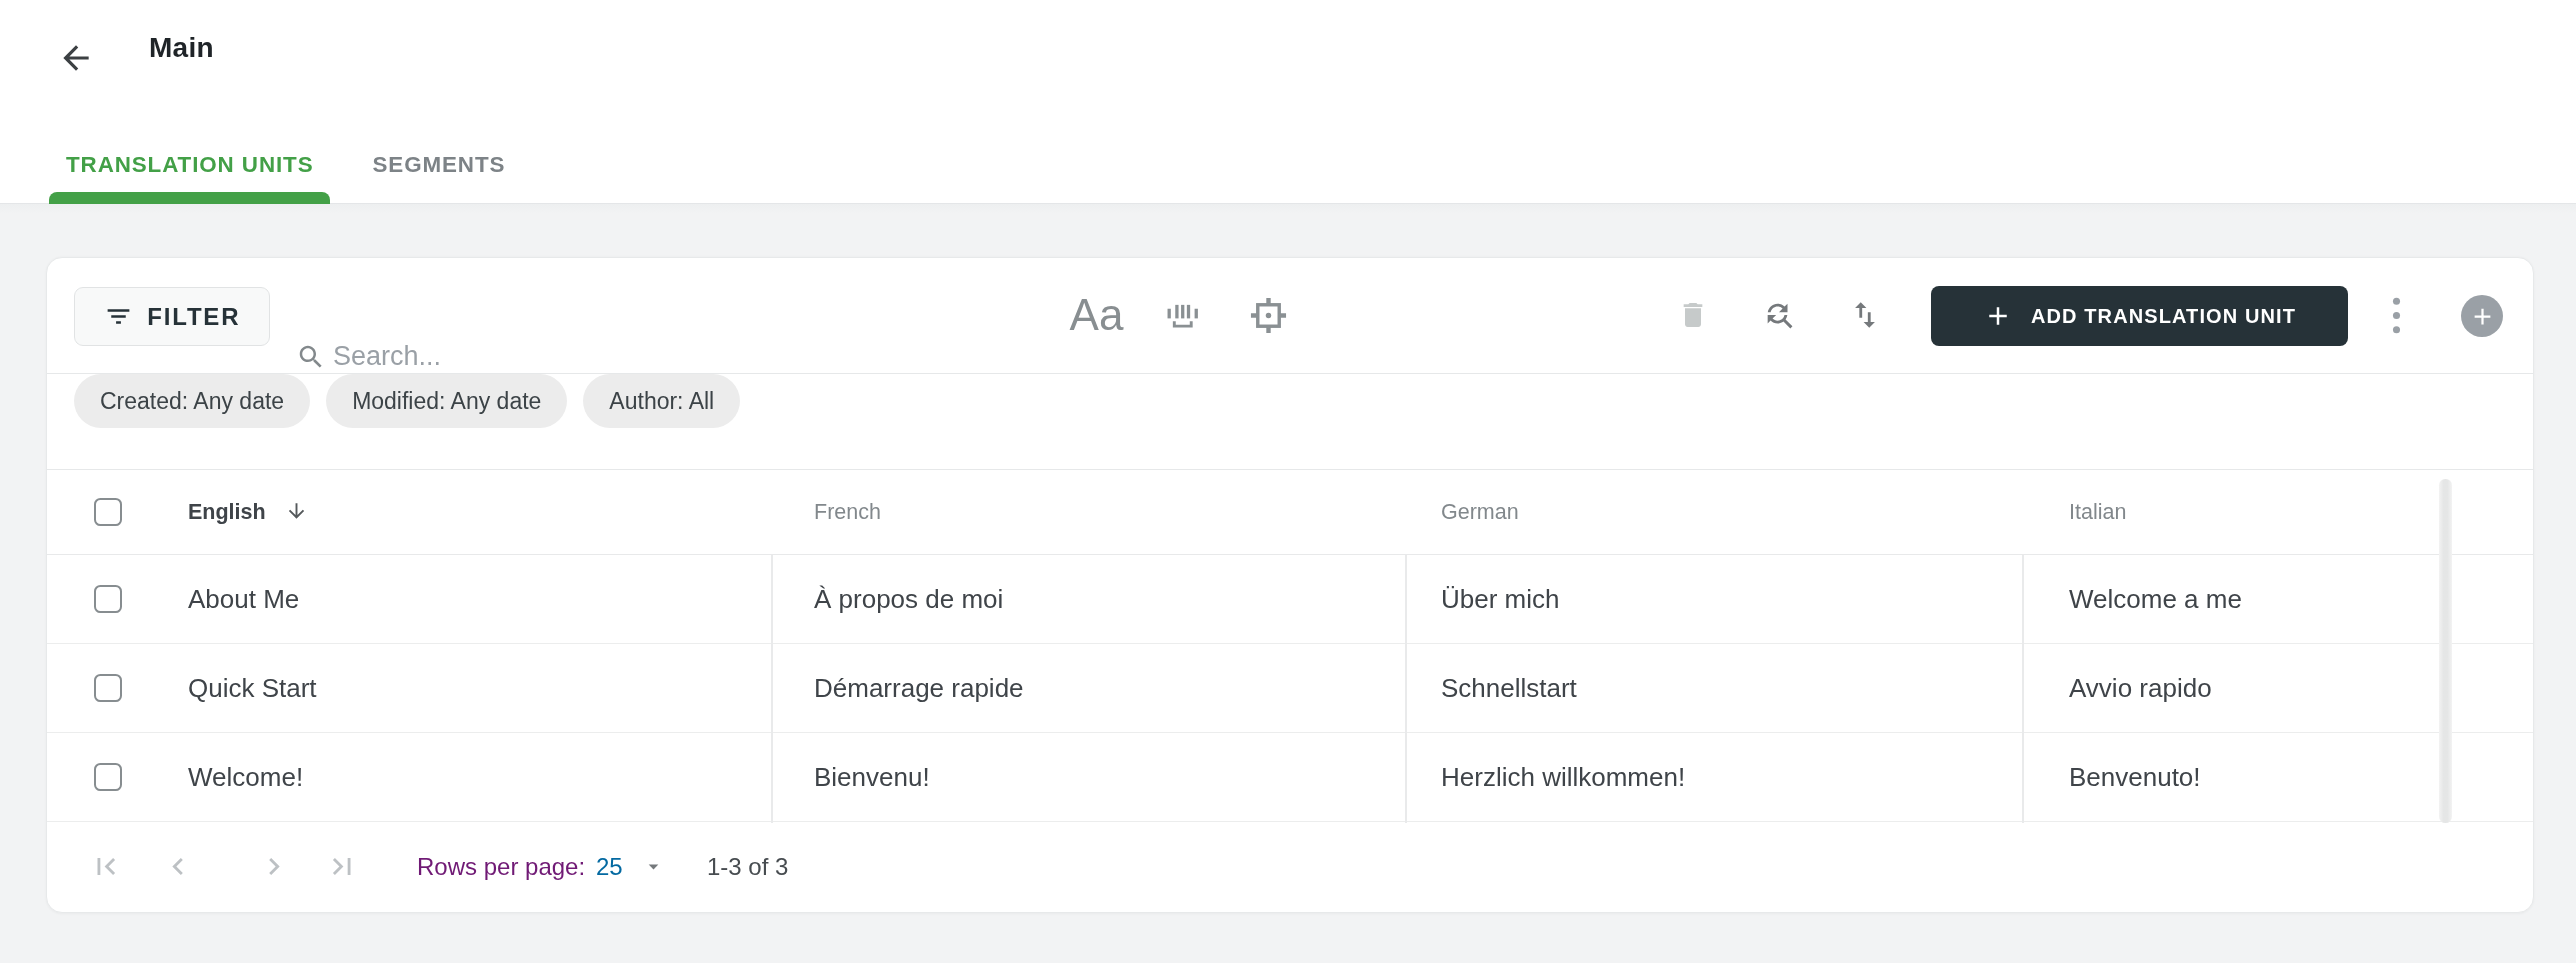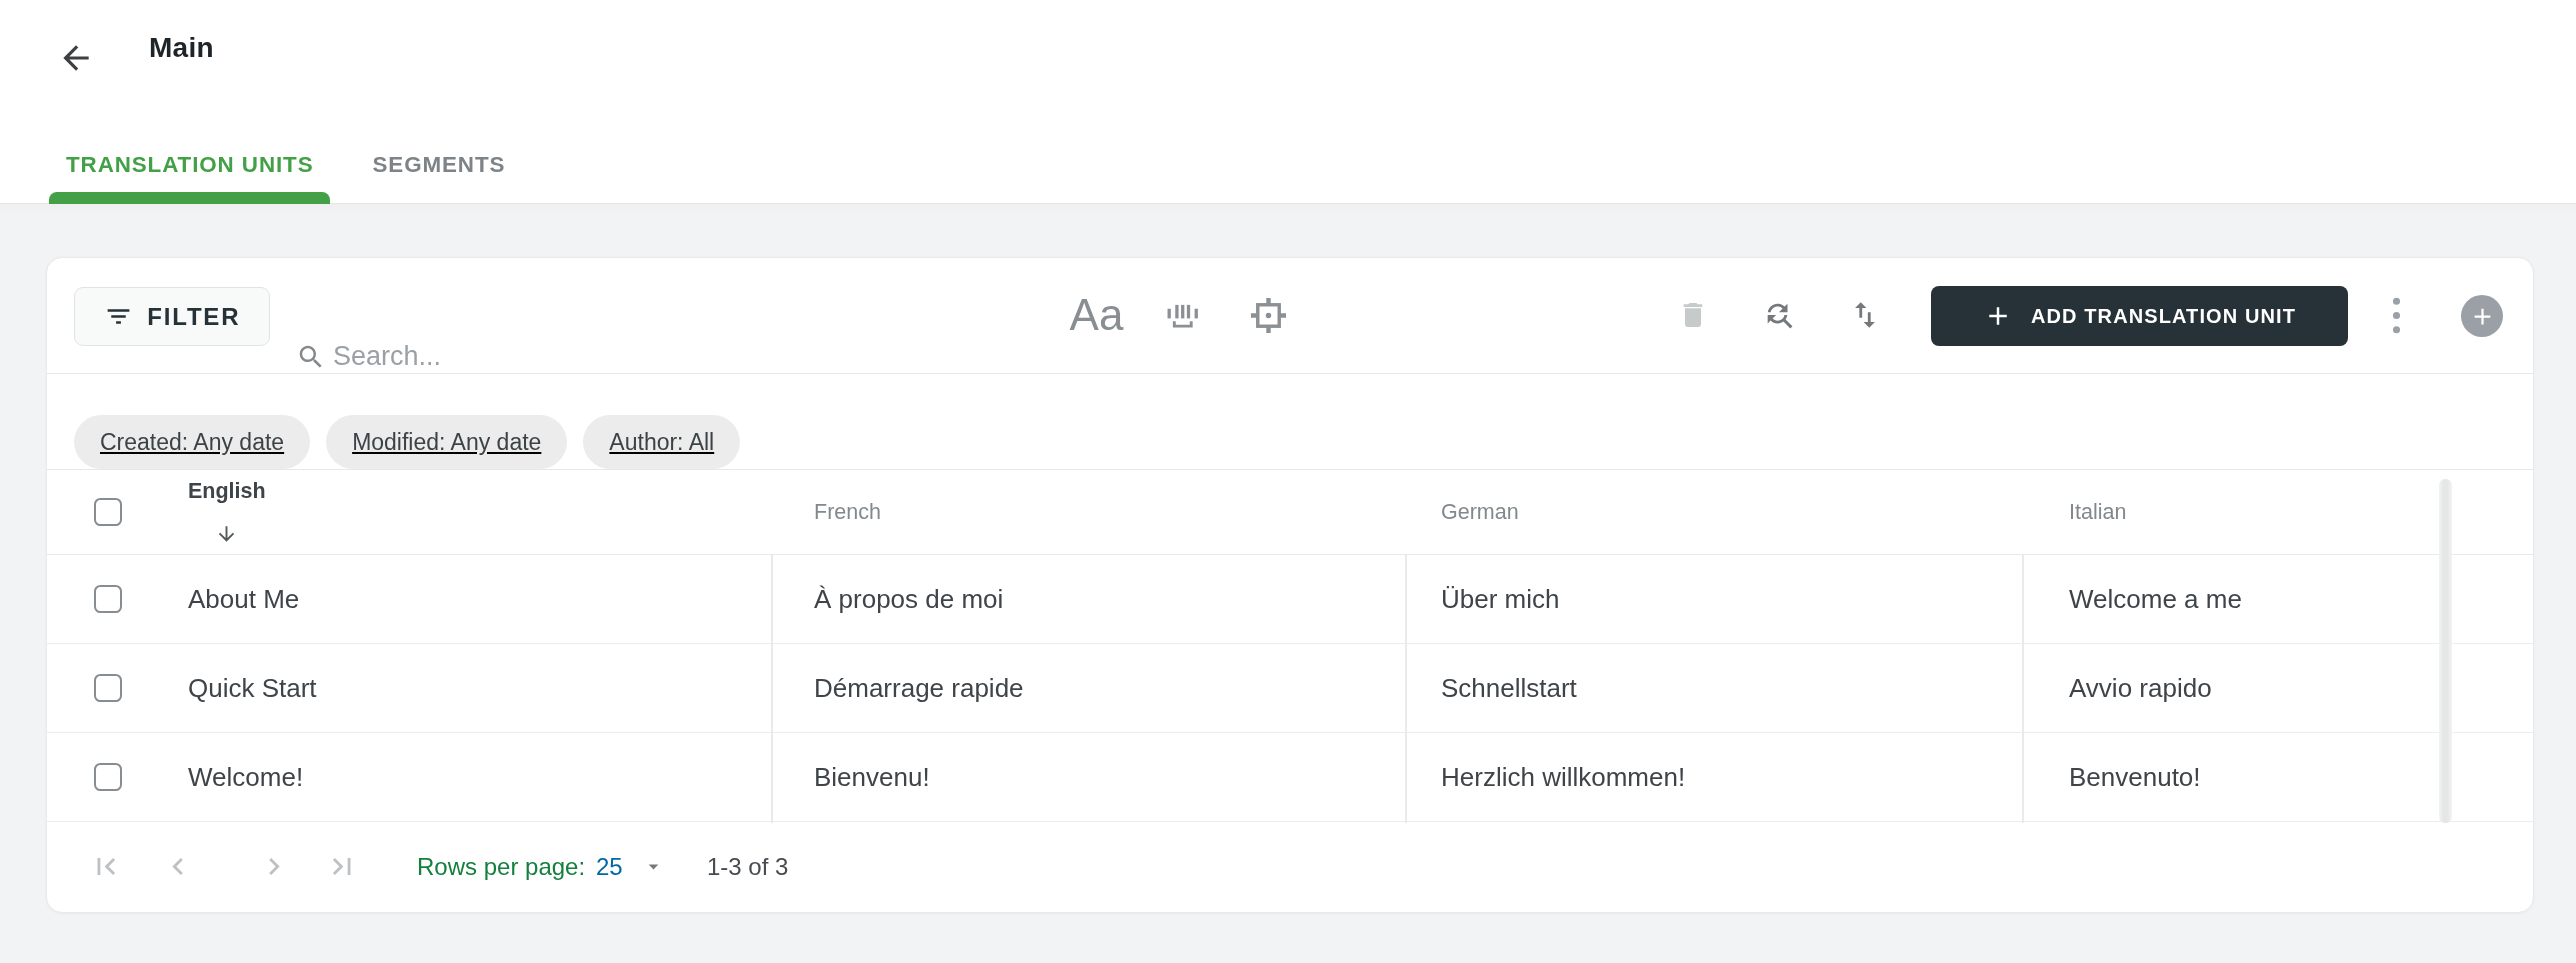--- a/index.html
+++ b/index.html
@@ -40,50 +40,50 @@
   .right-icons { position:absolute; left:1626px; top:0; height:114px; display:flex; align-items:center; gap:47px; }
   .add-btn { position:absolute; left:1884px; top:28px; width:417px; height:60px; background:#263238; border:none;
              border-radius:8px; cursor:pointer; display:flex; align-items:center; justify-content:center; gap:18px; }
   .add-btn span { color:#ffffff; font-size:20px; font-weight:700; letter-spacing:1.1px; }
   .kebab-btn { position:absolute; left:2330px; top:34px; width:39px; height:47px; background:transparent; border:none;
                cursor:pointer; display:flex; align-items:center; justify-content:center; }
   .fab-btn { position:absolute; left:2414px; top:37px; width:42px; height:42px; border:none; border-radius:50%;
              background:#9aa0a6; cursor:pointer; display:flex; align-items:center; justify-content:center; }
 
   
-  .chips-row { position:relative; height:96px; border-bottom:1.8px solid #e6e8e9; display:flex; align-items:flex-end;
-               padding-left:27px; gap:16px;text-decoration:underline; }
+  .chips-row { position:relative; height:96px; border-bottom:1.8px solid #e6e8e9; display:flex; align-items:flex-start;
+               padding-left:27px; gap:16px; }
   .chip { height:54px; display:flex; align-items:center; padding:0 26px; background:#ececec; border-radius:27px;
           border:none; cursor:pointer; font-size:23px; color:#3c4347; font-family:inherit; }
 
   
   .table { position:relative; }
   .thead { position:relative; height:85px; border-bottom:1.8px solid #e8e9ea; }
   .trow  { position:relative; height:89px; border-bottom:1.8px solid #eceded; }
   .cb { position:absolute; left:47px; top:50%; transform:translateY(-50%); width:28px; height:28px;
         border:2.7px solid #878d90; border-radius:6.3px; background:#ffffff; cursor:pointer; }
   .col-en { position:absolute; left:141px; top:50%; transform:translateY(-50%); }
   .col-fr { position:absolute; left:767px; top:50%; transform:translateY(-50%); }
   .col-de { position:absolute; left:1394px; top:50%; transform:translateY(-50%); }
   .col-it { position:absolute; left:2022px; top:50%; transform:translateY(-50%); }
   .th { font-size:21.5px; color:#82888c; }
-  .th-active { display:flex; align-items:center; gap:19px;flex-direction:column; }
+  .th-active { display:flex; align-items:flex-start; gap:19px; }
   .th-active .th { color:#3f4449; font-weight:700; font-size:21.5px; }
   .cell { font-size:26px; color:#3f4449; }
   .vdiv { position:absolute; top:85px; height:268px; width:1.8px; background:#e9eaeb; }
   .vdiv.d1 { left:724px; } .vdiv.d2 { left:1358px; } .vdiv.d3 { left:1975px; }
   .vscroll { position:absolute; left:2392px; top:9px; width:12.5px; height:344px; border-radius:6.3px;
              background:linear-gradient(to right, #f3f3f3, #e5e6e6 35%, #e5e6e6 65%, #f3f3f3); cursor:pointer; }
 
   
   .pagination { position:relative; height:89px; }
   .pg-btn { position:absolute; top:50%; transform:translateY(-50%); width:39px; height:39px; border:none;
             background:transparent; cursor:pointer; display:flex; align-items:center; justify-content:center; }
   .pg-first { left:39px; } .pg-prev { left:111px; } .pg-next { left:207px; } .pg-last { left:275px; }
-  .rpp-label { position:absolute; left:370px; top:50%; transform:translateY(-50%); font-size:24px; color:#15803d; }
+  .rpp-label { position:absolute; left:370px; top:50%; transform:translateY(-50%); font-size:24px; color:#701a75; }
   .rpp-select { position:absolute; left:549px; top:50%; transform:translateY(-50%); display:flex; align-items:center;
                 gap:19.7px; background:transparent; border:none; cursor:pointer; }
   .rpp-value { font-size:24px; color:#0369a1; }
   .range-label { position:absolute; left:660px; top:50%; transform:translateY(-50%); font-size:24px; color:#474c50; }
 </style>
 </head>
 <body>
 
 <div class="page">
 

